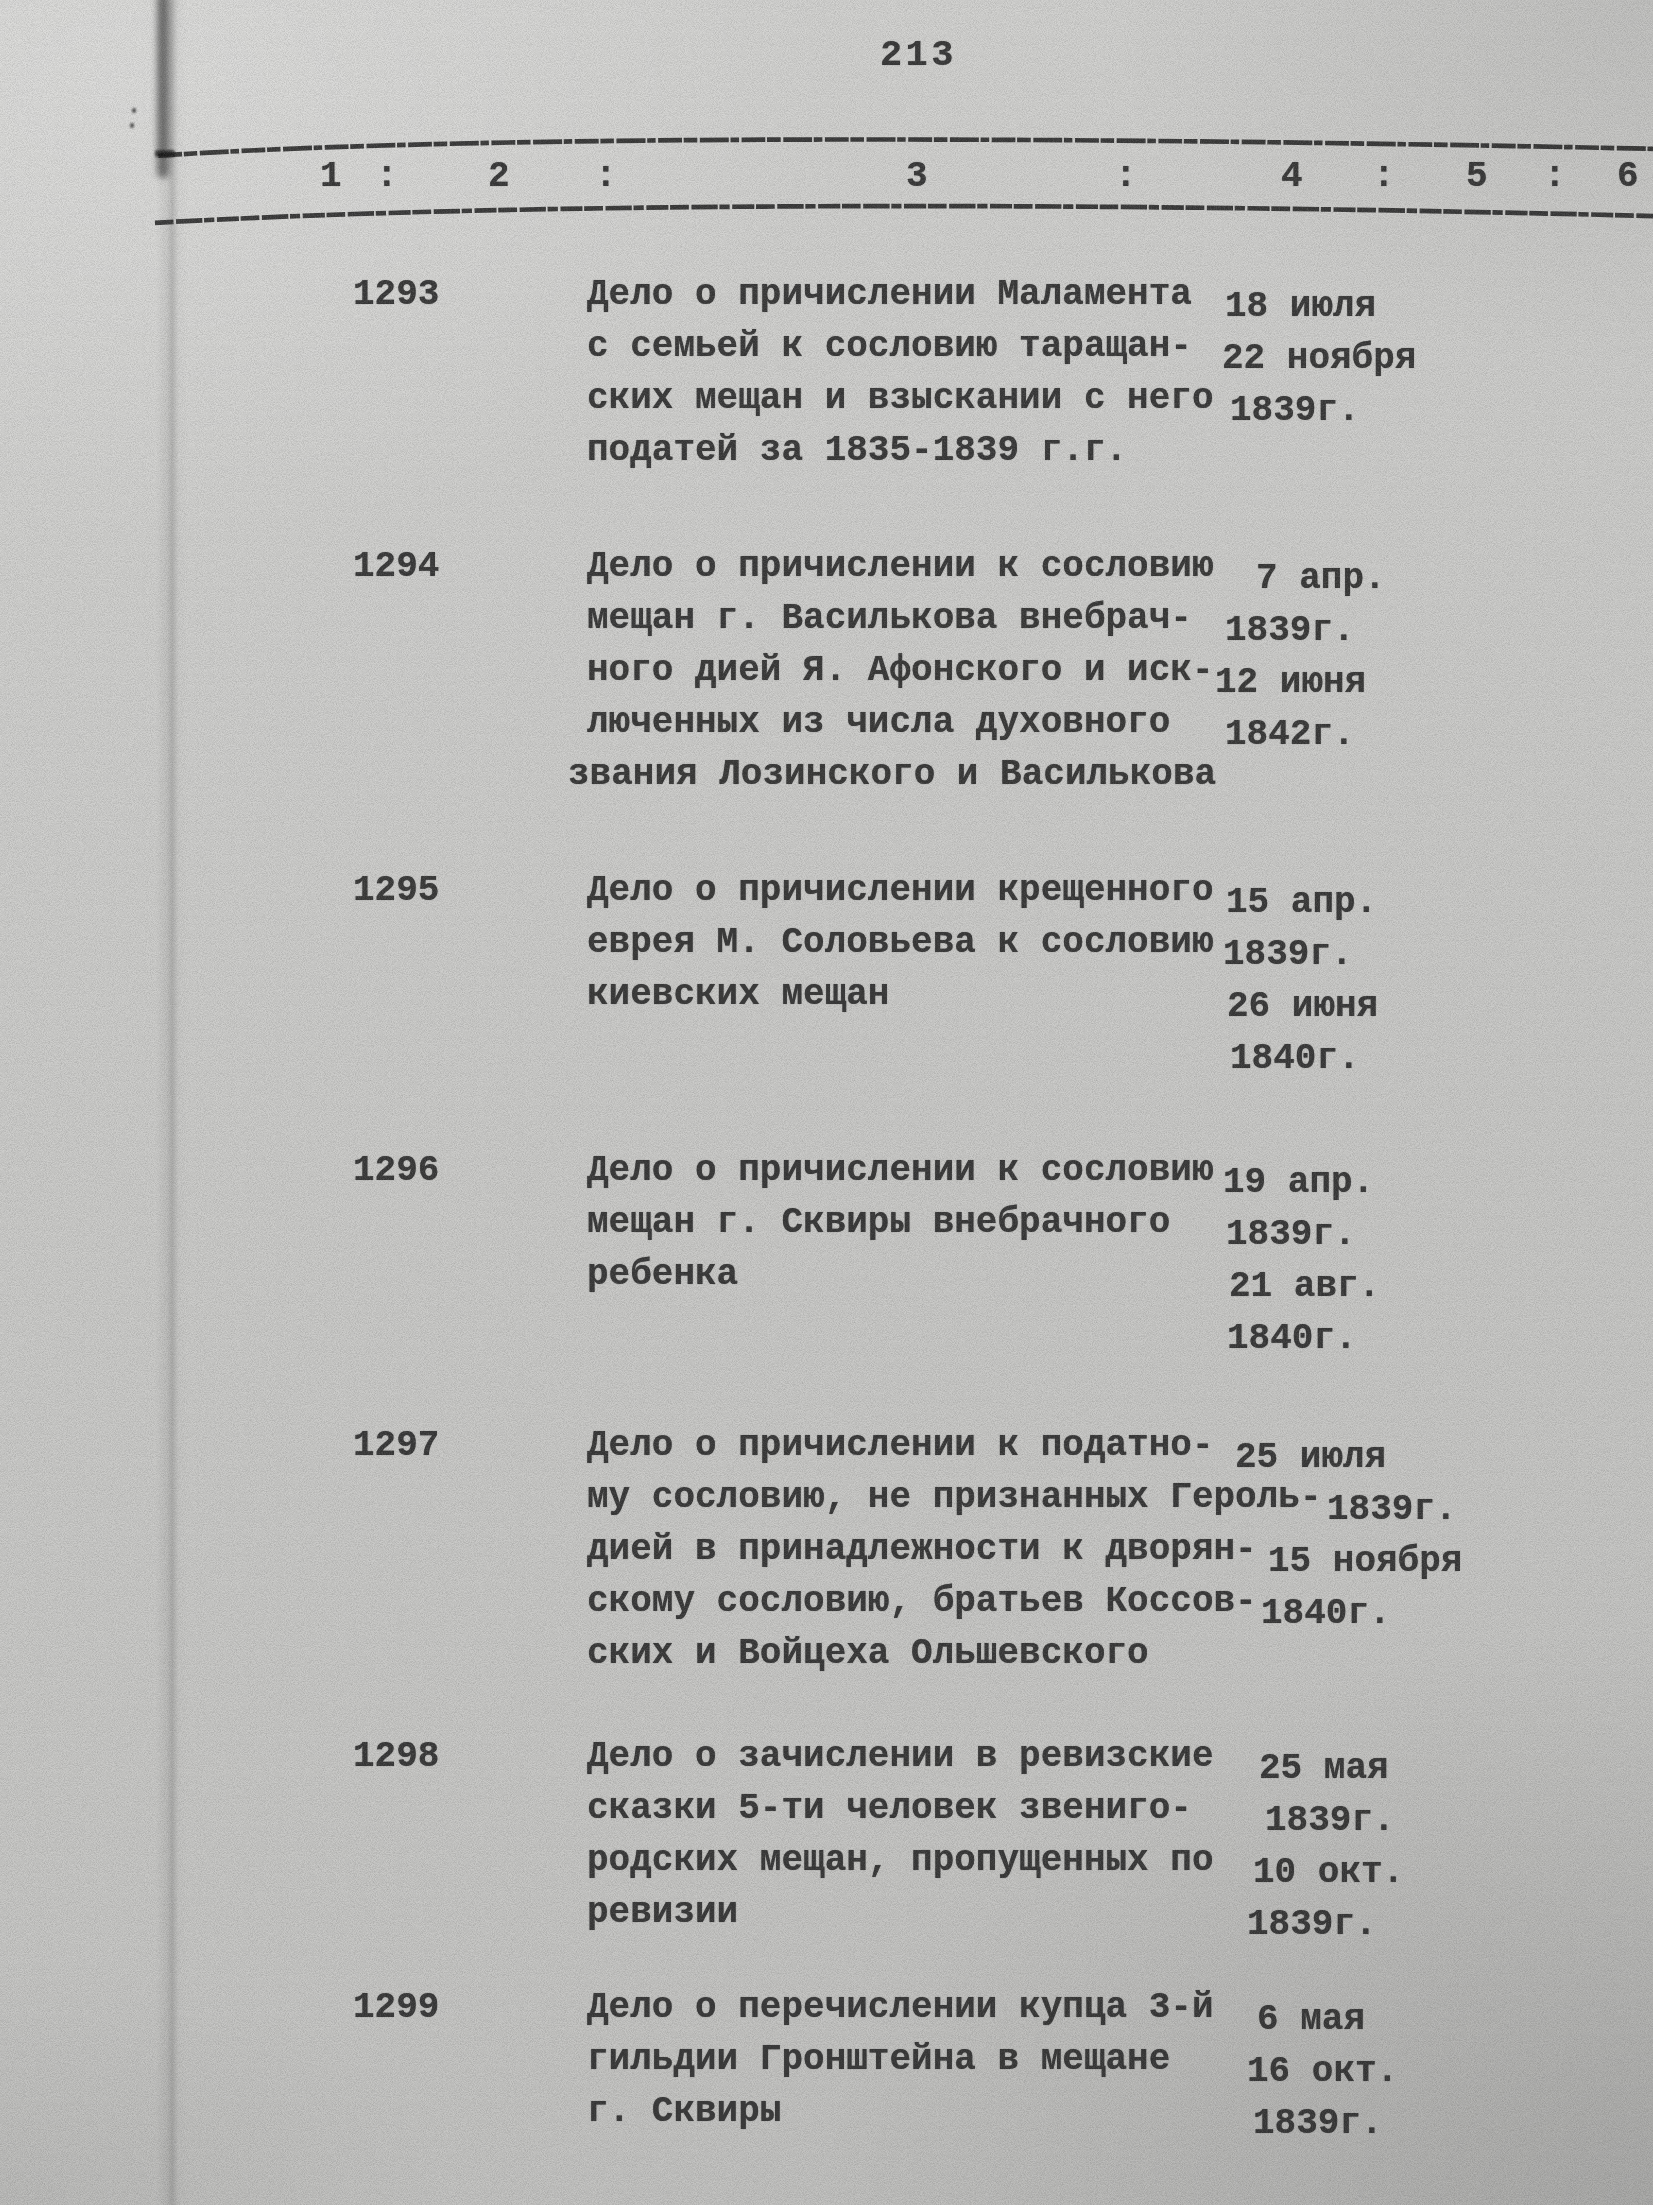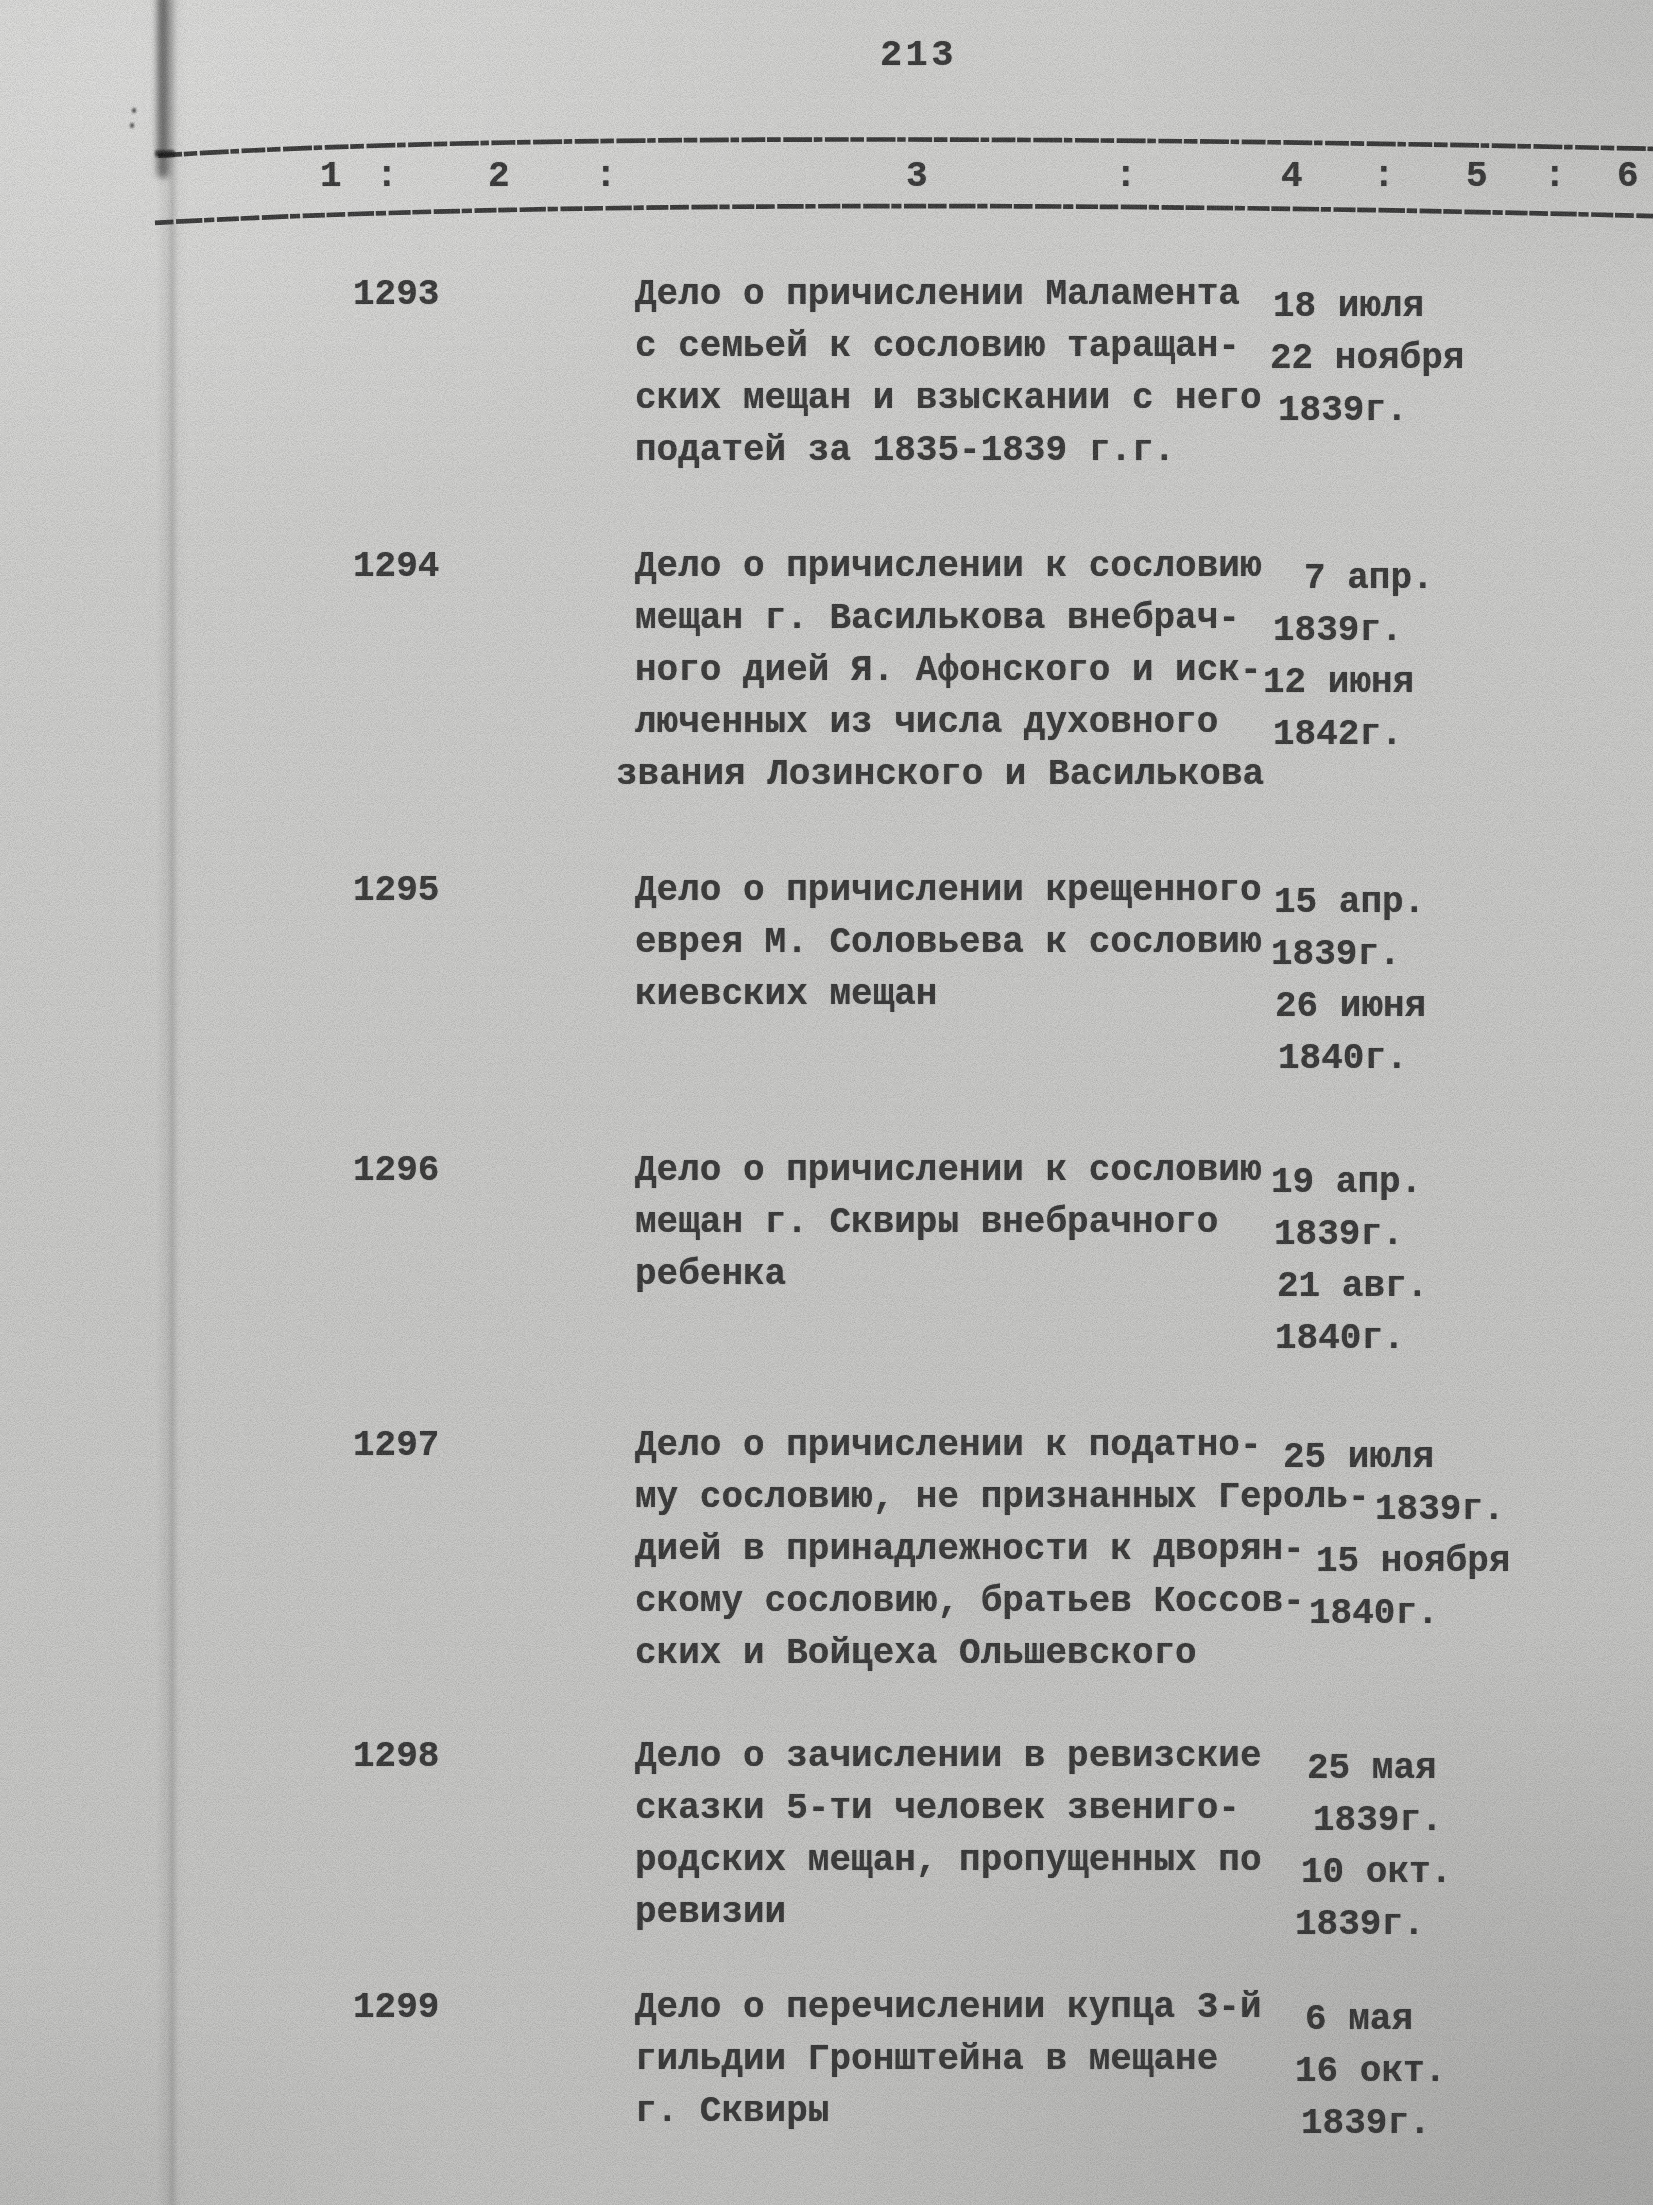--- a/index.html
+++ b/index.html
@@ -37,21 +37,21 @@
   .speck.s1{left:132px;top:108px;}
   .speck.s2{left:130px;top:123px;}
   .t{
     font-weight:bold;color:#2e2e2e;opacity:0.93;
     text-shadow:0 0 1px rgba(46,46,46,0.75);
     white-space:nowrap;font-size:36px;
   }
   .page-number{position:absolute;z-index:3;left:866px;top:34px;font-size:37px;letter-spacing:3.4px;margin-left:14px;}
   .colhead{position:absolute;z-index:3;left:0;top:0;width:1654px;height:221px;}
   .colhead span{position:absolute;top:156px;}
-  .entry{position:absolute;z-index:3;left:0;width:1408px;padding-left:48px;}
+  .entry{position:absolute;z-index:3;left:0;width:1408px;}
   .entry .num{position:absolute;left:353px;top:6.8px;}
   .line{position:relative;height:52px;font-family:Liberation Mono, monospace;}
   .desc{position:absolute;left:587px;top:6.8px;}
   .desc.outdent{left:568px;}
   .date{position:absolute;top:6.8px;left:1225px;margin-top:12px;}
 </style>
 </head>
 <body>
 
 <div class="page">

